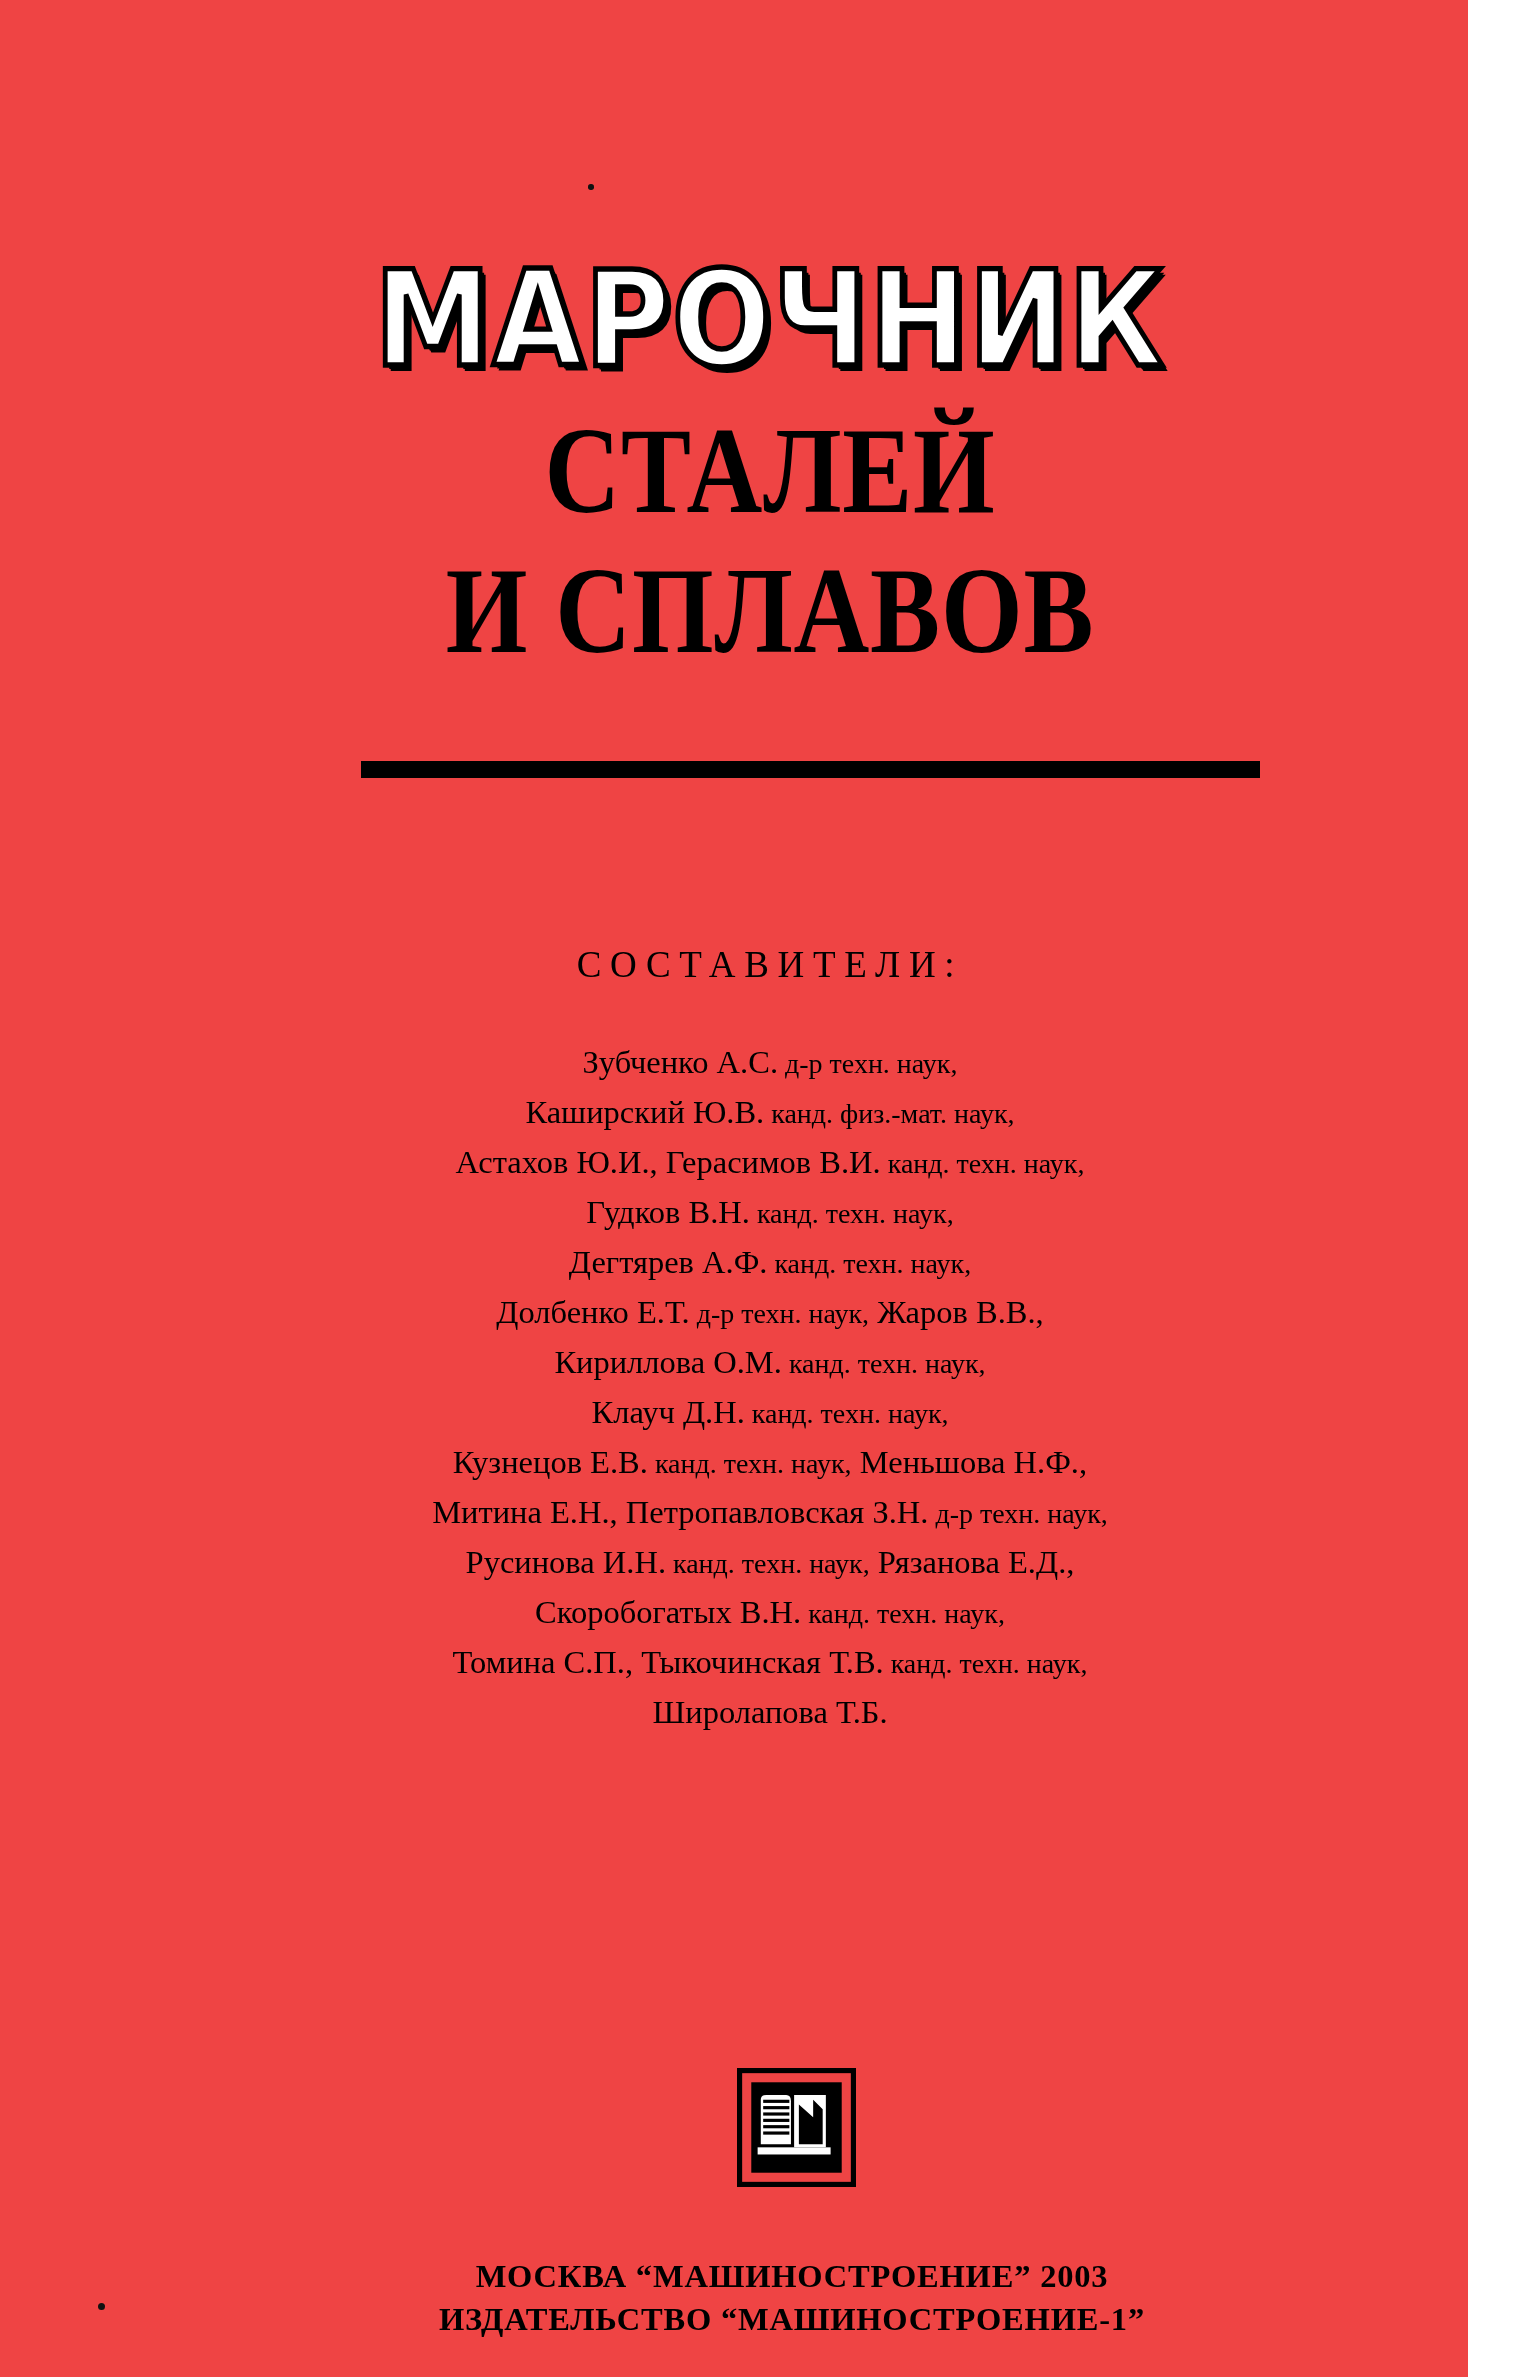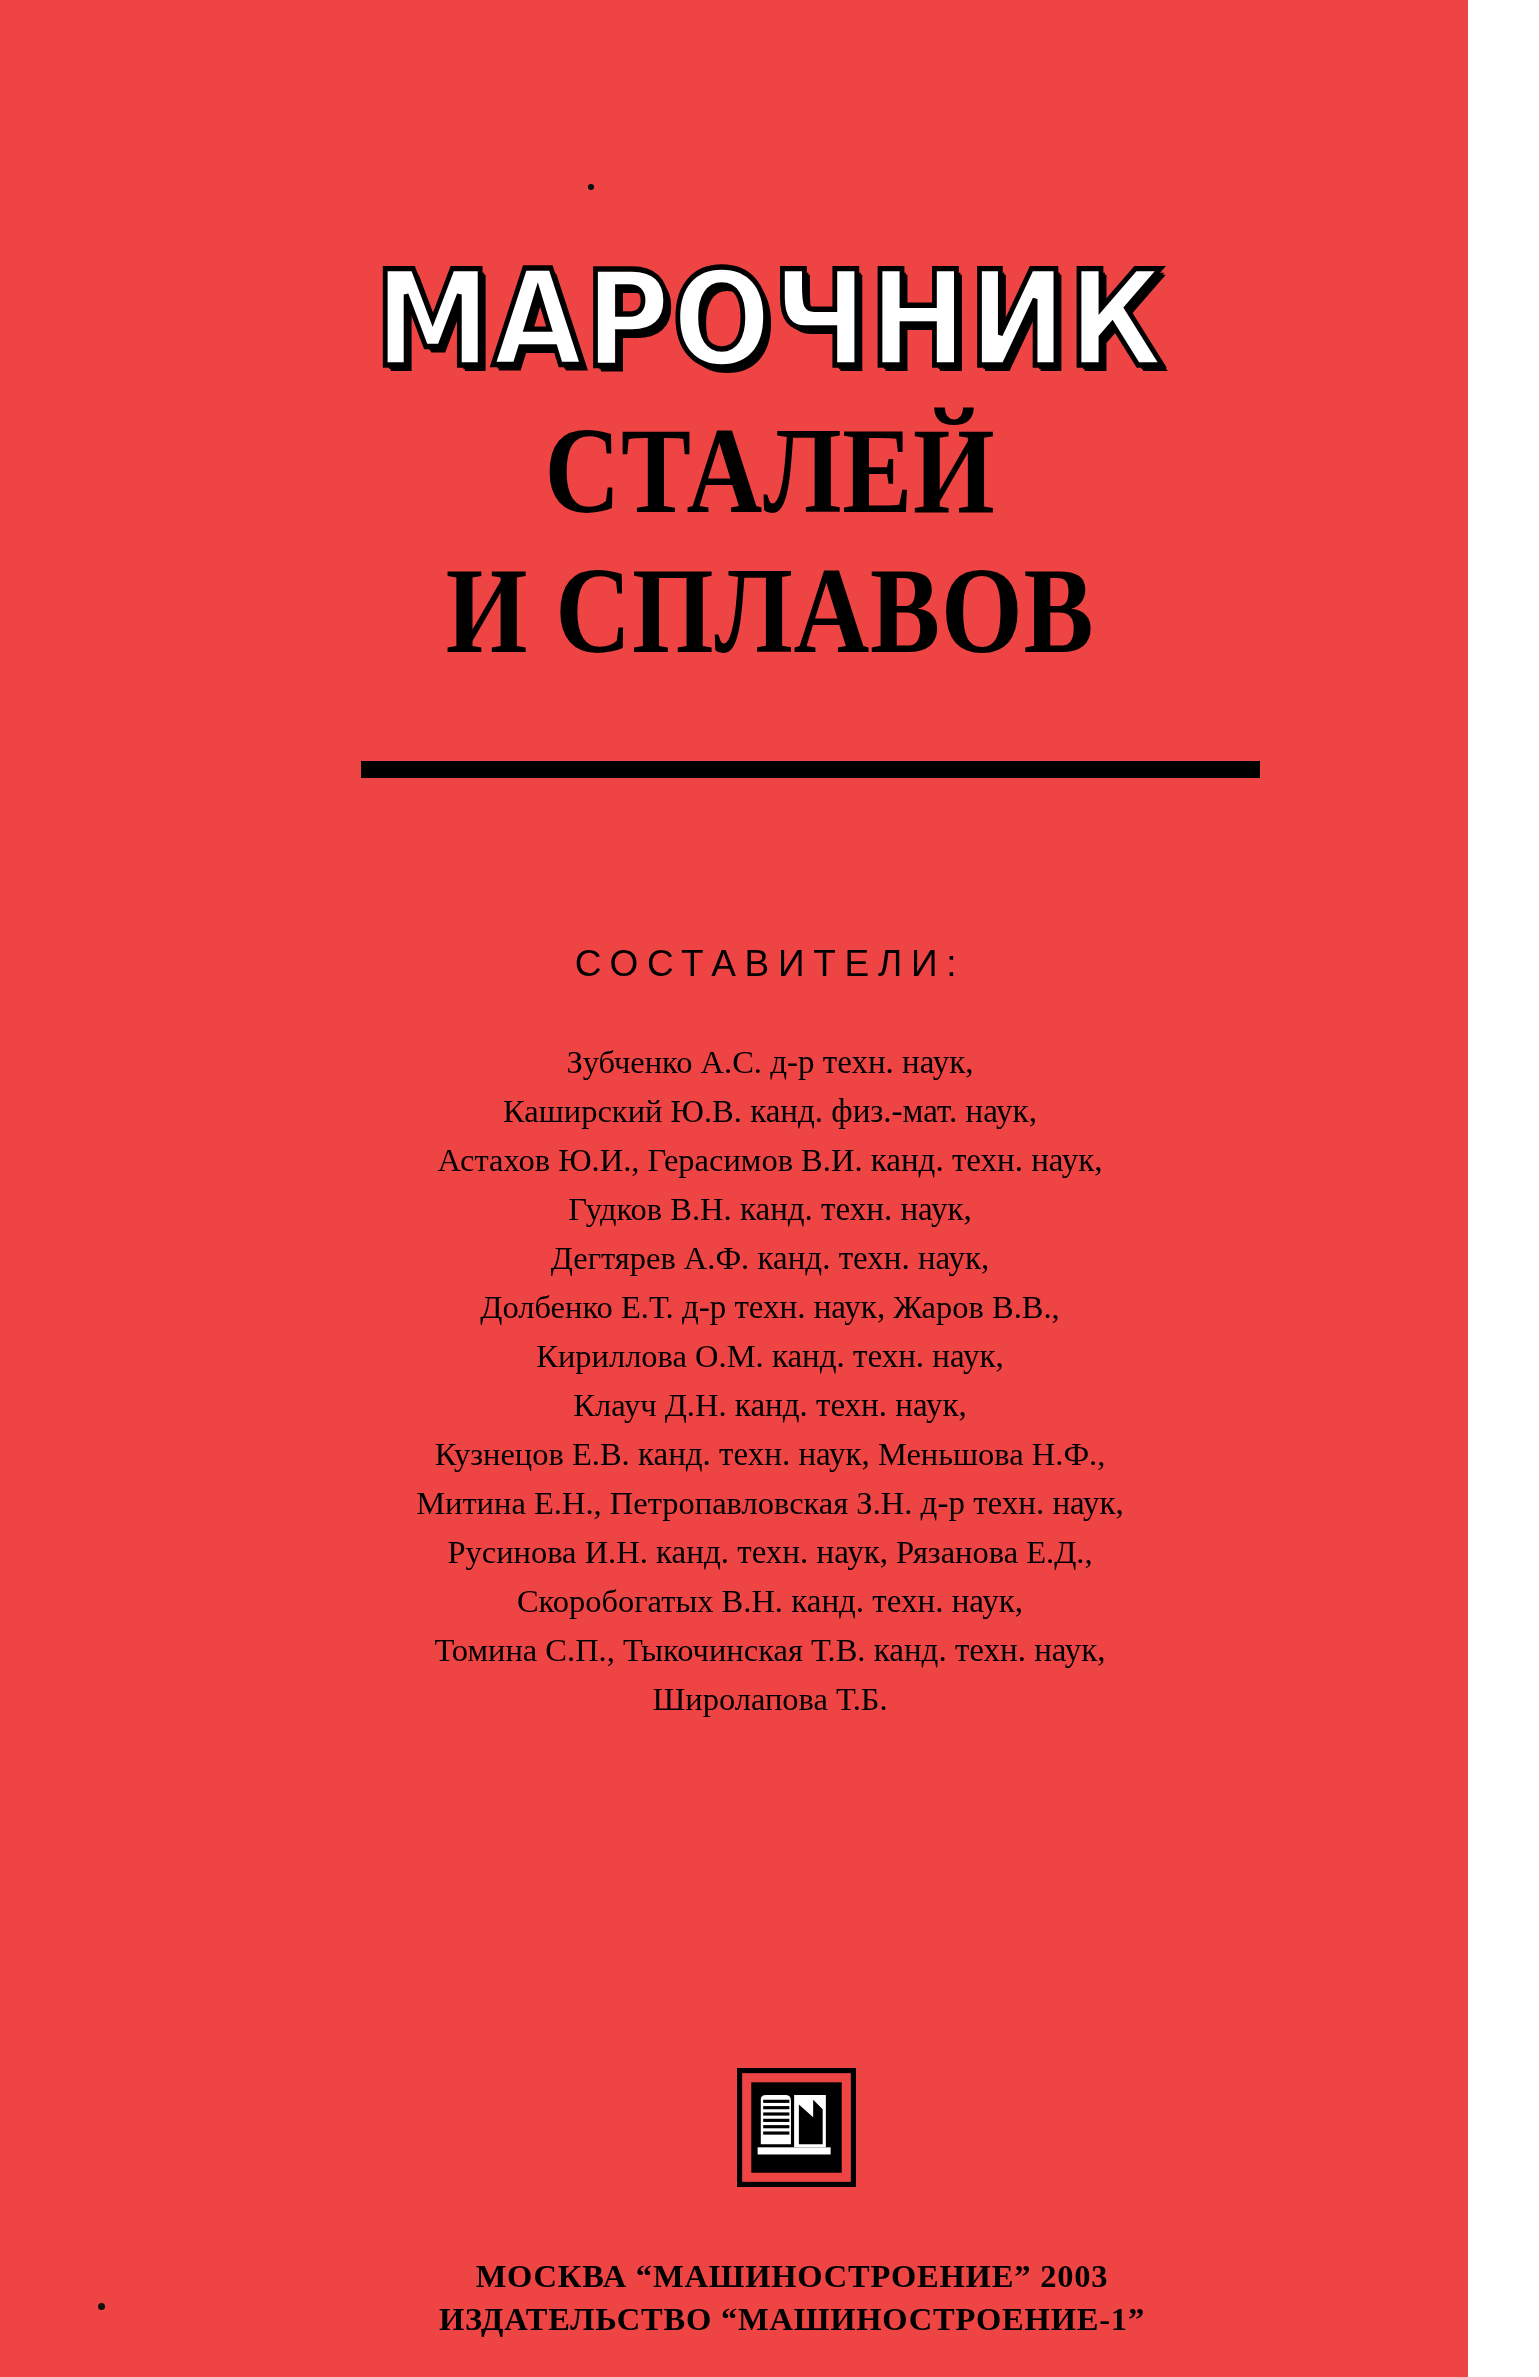--- a/index.html
+++ b/index.html
@@ -80,41 +80,41 @@
     background: #000000;
   }
 
   
   .compilers-heading {
     position: absolute;
     top: 943px;
     left: 0;
     width: 1540px;
     text-align: center;
-    font-family: Liberation Sans, sans-serif;
+    font-family: Liberation Serif, serif;
     font-weight: 400;
     font-size: 37px;
     letter-spacing: 8.7px;
   }
 
   .compilers-list {
     position: absolute;
     top: 1038px;
     left: 0;
     width: 1540px;
     text-align: center;
   }
   .compiler-line {
     font-family: "Liberation Serif", serif;
     font-size: 32.5px;
     line-height: 49px;
     white-space: nowrap;
   }
   .compiler-line .deg {
-    font-size: 33px;
+    font-size: 28px;
   }
 
   
   .logo {
     position: absolute;
     left: 737px;
     top: 2068px;
     width: 119px;
     height: 119px;
   }

